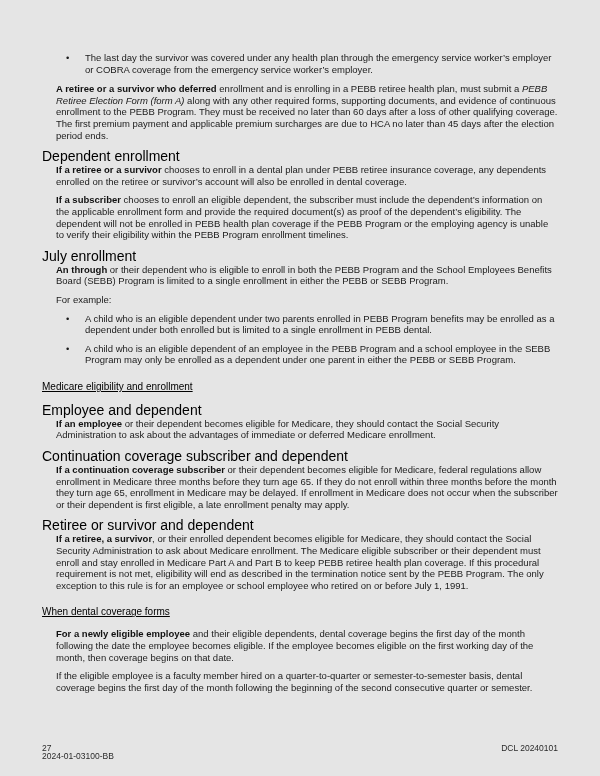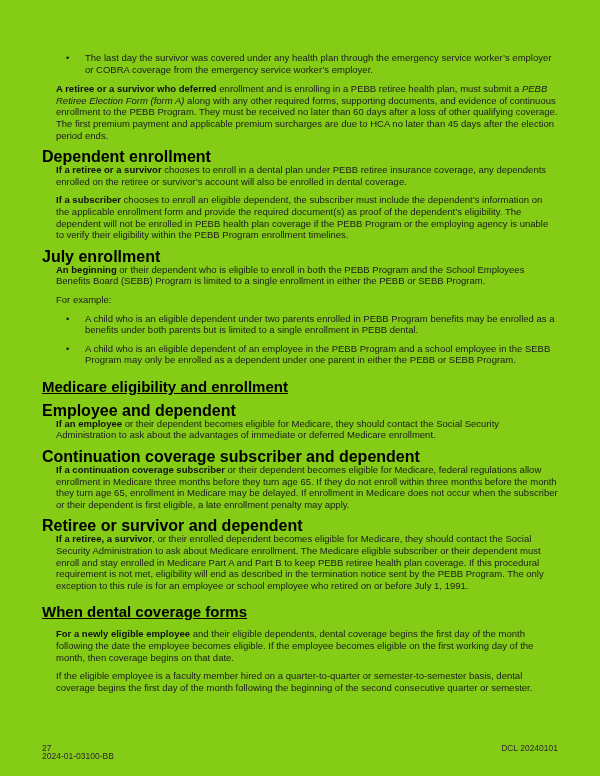--- a/index.html
+++ b/index.html
@@ -6,42 +6,42 @@
     margin: 0;
     padding: 0;
     background: #ffffff;
   }
   .page {
     position: relative;
     width: 600px;
     height: 776px;
     box-sizing: border-box;
     padding: 52px 42px 8px 42px;
-    background: #84cc16;
+    background: #e5e5e5;
     font-family: "Liberation Sans", sans-serif;
     font-size: 9.5px;
     line-height: 11.6px;
     color: #1b1b1b;
     overflow: hidden;
   }
   p {
     margin: 0 0 7px 14px;
   }
   h2 {
-    font-size: 15px;
+    font-size: 10px;
     line-height: 17px;
-    font-weight: bold;
+    font-weight: normal;
     color: #000;
     text-decoration: underline;
     margin: 12px 0 8px 0;
   }
   h3 {
-    font-size: 16px;
+    font-size: 14px;
     line-height: 13px;
-    font-weight: bold;
+    font-weight: normal;
     color: #000;
     margin: 9px 0 1px 0;
   }
   b { color: #111; }
   ul.bullets {
     list-style: none;
     margin: 0 0 8px 0;
     padding: 0;
   }
   ul.bullets li {
@@ -90,26 +90,26 @@
     </li>
   </ul>
 
   <p><b>A retiree or a survivor who deferred</b><span> enrollment and is enrolling in a PEBB retiree health plan, must submit a </span><i>PEBB Retiree Election Form (form A)</i><span> along with any other required forms, supporting documents, and evidence of continuous enrollment to the PEBB Program. They must be received no later than 60 days after a loss of other qualifying coverage. The first premium payment and applicable premium surcharges are due to HCA no later than 45 days after the election period ends.</span></p>
 
   <h3>Dependent enrollment</h3>
   <p><b>If a retiree or a survivor</b><span> chooses to enroll in a dental plan under PEBB retiree insurance coverage, any dependents enrolled on the retiree or survivor’s account will also be enrolled in dental coverage.</span></p>
   <p><b>If a subscriber</b><span> chooses to enroll an eligible dependent, the subscriber must include the dependent’s information on the applicable enrollment form and provide the required document(s) as proof of the dependent’s eligibility. The dependent will not be enrolled in PEBB health plan coverage if the PEBB Program or the employing agency is unable to verify their eligibility within the PEBB Program enrollment timelines.</span></p>
 
   <h3>July enrollment</h3>
-  <p><b>An beginning</b><span> or their dependent who is eligible to enroll in both the PEBB Program and the School Employees Benefits Board (SEBB) Program is limited to a single enrollment in either the PEBB or SEBB Program.</span></p>
+  <p><b>An through</b><span> or their dependent who is eligible to enroll in both the PEBB Program and the School Employees Benefits Board (SEBB) Program is limited to a single enrollment in either the PEBB or SEBB Program.</span></p>
   <p>For example:</p>
 
   <ul class="bullets">
     <li>
-      <span>A child who is an eligible dependent under two parents enrolled in PEBB Program benefits may be enrolled as a benefits under both parents but is limited to a single enrollment in PEBB dental.</span>
+      <span>A child who is an eligible dependent under two parents enrolled in PEBB Program benefits may be enrolled as a dependent under both enrolled but is limited to a single enrollment in PEBB dental.</span>
     </li>
     <li>
       <span>A child who is an eligible dependent of an employee in the PEBB Program and a school employee in the SEBB Program may only be enrolled as a dependent under one parent in either the PEBB or SEBB Program.</span>
     </li>
   </ul>
 
   <h2>Medicare eligibility and enrollment</h2>
 
   <h3>Employee and dependent</h3>
   <p><b>If an employee</b><span> or their dependent becomes eligible for Medicare, they should contact the Social Security Administration to ask about the advantages of immediate or deferred Medicare enrollment.</span></p>

